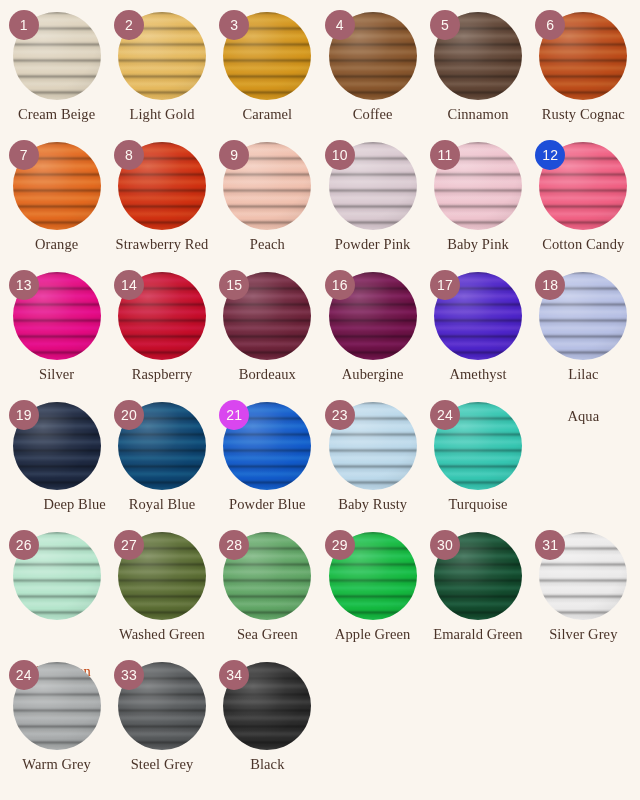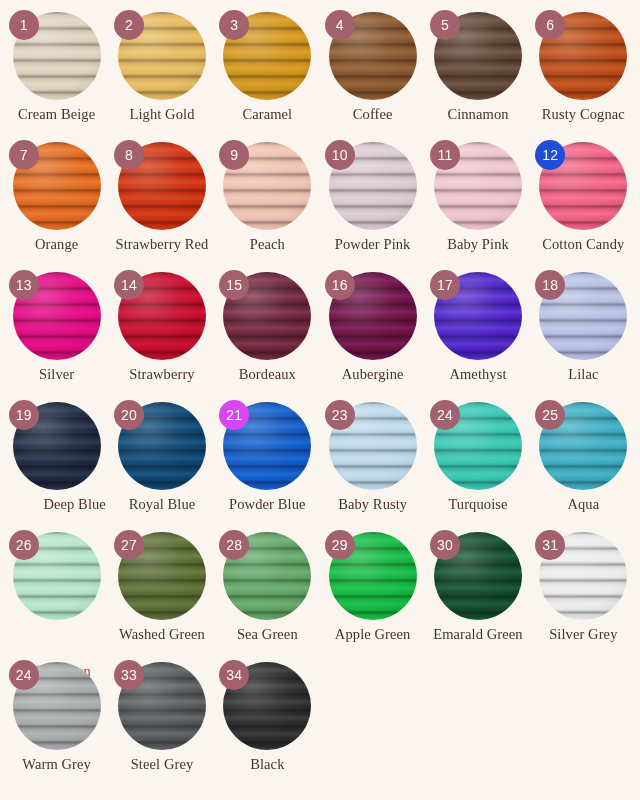--- a/index.html
+++ b/index.html
@@ -277,21 +277,21 @@
     </div>
     <div class="swatch-cell">
       <div class="disc-wrap">
         <div class="disc" style="background: rgb(196, 12, 40);">
           <div class="tex"></div>
           <div class="tex2"></div>
           <div class="shade"></div>
         </div>
         <div class="badge" style="background: rgb(163, 97, 110); color: rgb(253, 248, 243);">14</div>
       </div>
-      <div class="label" style="color: rgb(74, 51, 40);">Strawberry</div>
+      <div class="label" style="color: rgb(74, 51, 40);">Raspberry</div>
     </div>
     <div class="swatch-cell">
       <div class="disc-wrap">
         <div class="disc" style="background: rgb(108, 35, 57);">
           <div class="tex"></div>
           <div class="tex2"></div>
           <div class="shade"></div>
         </div>
         <div class="badge" style="background: rgb(163, 97, 110); color: rgb(253, 248, 243);">15</div>
       </div>
@@ -379,28 +379,20 @@
         <div class="disc" style="background: rgb(52, 197, 176);">
           <div class="tex"></div>
           <div class="tex2"></div>
           <div class="shade"></div>
         </div>
         <div class="badge" style="background: rgb(163, 97, 110); color: rgb(253, 248, 243);">24</div>
       </div>
       <div class="label" style="color: rgb(74, 51, 40);">Turquoise</div>
     </div>
     <div class="swatch-cell">
-      <div class="disc-wrap">
-        <div class="disc" style="background: rgb(58, 171, 194);">
-          <div class="tex"></div>
-          <div class="tex2"></div>
-          <div class="shade"></div>
-        </div>
-        <div class="badge" style="background: rgb(163, 97, 110); color: rgb(253, 248, 243);">25</div>
-      </div>
       <div class="label" style="color: rgb(74, 51, 40);">Aqua</div>
     </div>
     <div class="swatch-cell">
       <div class="disc-wrap">
         <div class="disc" style="background: rgb(180, 229, 203);">
           <div class="tex"></div>
           <div class="tex2"></div>
           <div class="shade"></div>
         </div>
         <div class="badge" style="background: rgb(163, 97, 110); color: rgb(253, 248, 243);">26</div>

